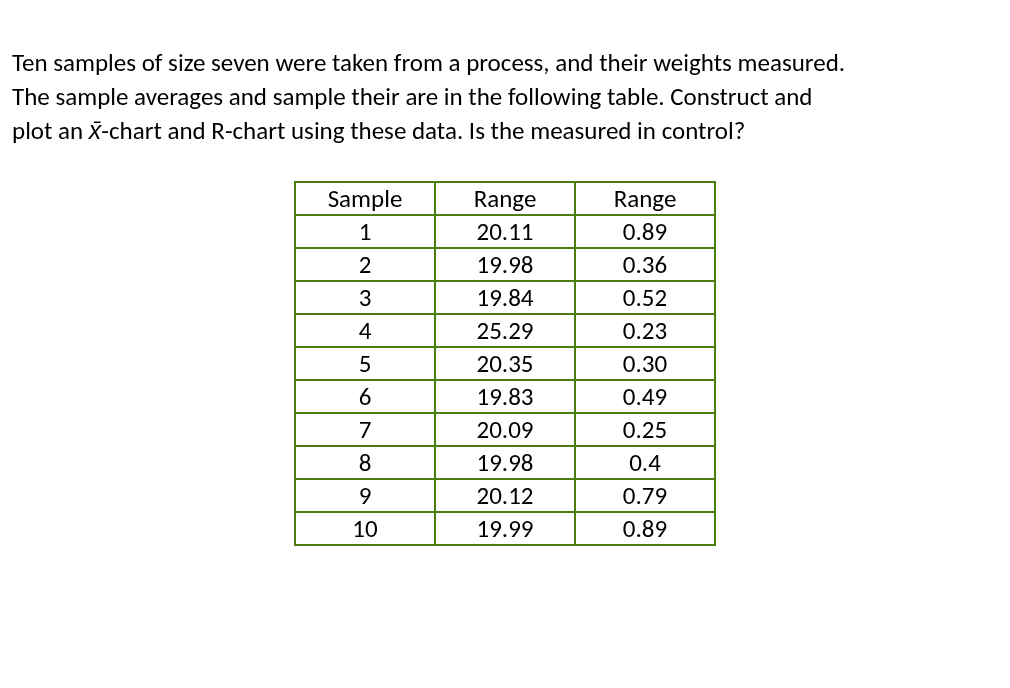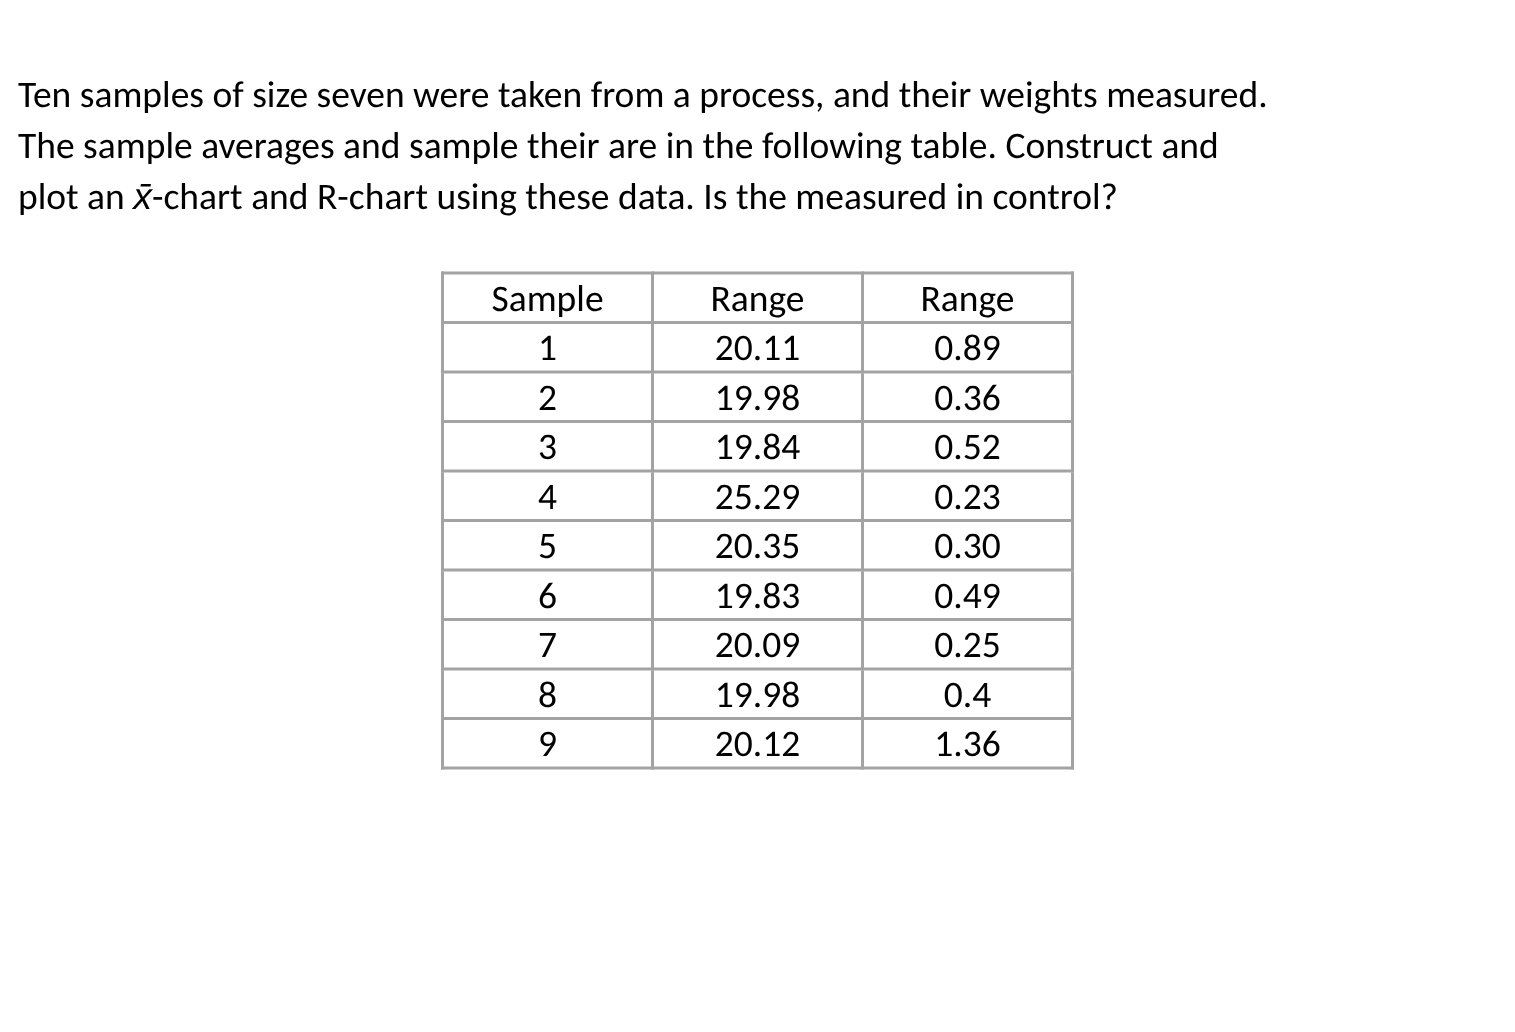--- a/index.html
+++ b/index.html
@@ -23,21 +23,21 @@
     .xbar {
       font-style: italic;
       position: relative;
     }
     table {
       border-collapse: collapse;
       margin: 0 auto;
       font-size: 25px;
     }
     th, td {
-      border: 2px solid #a3a3a3;
+      border: 2px solid #4d7c0f;
       padding: 0 14px;
       text-align: center;
       font-weight: normal;
       height: 31px;
       line-height: 31px;
     }
     th {
       font-weight: normal;
     }
     td {
@@ -98,16 +98,21 @@
       <td>0.25</td>
     </tr>
     <tr>
       <td>8</td>
       <td>19.98</td>
       <td>0.4</td>
     </tr>
     <tr>
       <td>9</td>
       <td>20.12</td>
-      <td>1.36</td>
+      <td>0.79</td>
+    </tr>
+    <tr>
+      <td>10</td>
+      <td>19.99</td>
+      <td>0.89</td>
     </tr>
   </tbody>
 </table>
 
 </body></html>

